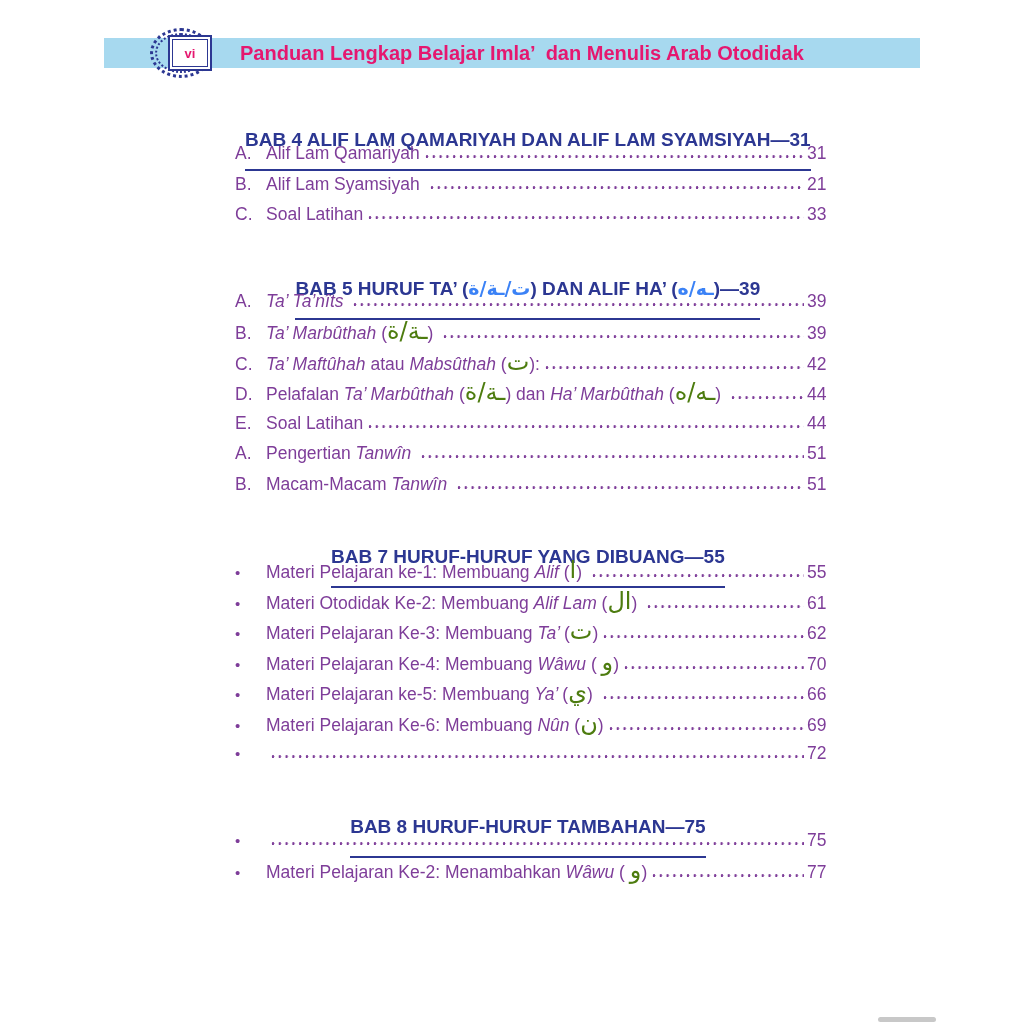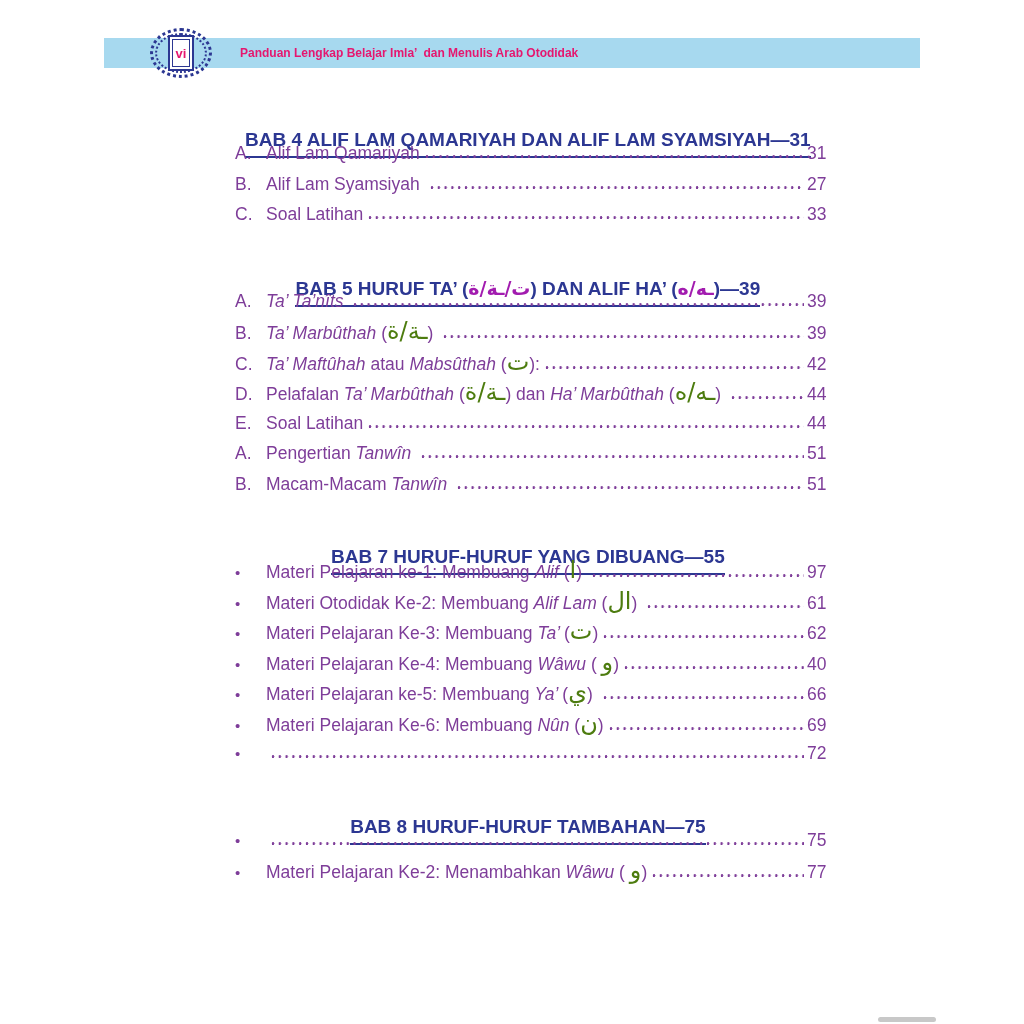--- a/index.html
+++ b/index.html
@@ -6,35 +6,35 @@
   html,body { width:1024px; height:1024px; background:#ffffff;
               font-family:"Liberation Sans", sans-serif; overflow:hidden; }
   .page { position:relative; width:1024px; height:1024px; background:#fff; }
 
   
   .header-bar { position:absolute; left:104px; top:38px; width:816px; height:30px;
                 background:#a7d9ef; }
   .badge { position:absolute; left:46px; top:-10px; width:62px; height:50px; }
   .lace1 { position:absolute; inset:0; border:3px dotted #2c3792; border-radius:50%; }
   .lace2 { position:absolute; inset:5px; border:2px dotted #2c3792; border-radius:50%; }
-  .badge-frame { position:absolute; left:18px; top:7px; width:26px; height:36px;
+  .badge-frame { position:absolute; left:18px; top:7px; width:44px; height:36px;
                  background:#fff; border:2px solid #2c3792;
                  box-shadow: inset 0 0 0 2px #fff, inset 0 0 0 3px #2c3792;
                  display:flex; align-items:center; justify-content:center; }
   .badge-num { color:#e5176f; font-weight:700; font-size:13px; }
   .header-title { position:absolute; left:136px; top:0; height:30px; line-height:30px;
-                  font-size:12px; font-weight:700; color:#e5176f; white-space:pre; }
+                  font-size:20px; font-weight:700; color:#e5176f; white-space:pre; }
 
   
   .toc { position:absolute; left:0; top:88px; width:1024px; }
   .bab-heading { text-align:center; font-size:19px; font-weight:700; color:#2c3792;
                  height:28px; line-height:28px; margin:16px 0 12px; white-space:pre; }
   .section:first-child .bab-heading { margin-top:10px; }
-  .heading-inner { border-bottom:2px solid #2c3792; padding-bottom:6px; }
-  .bab-heading .seg-ar { color:#a21caf; font-weight:700; font-size:19px; }
+  .heading-inner { border-bottom:2px solid #2c3792; padding-bottom:19px; }
+  .bab-heading .seg-ar { color:#3b82f6; font-weight:700; font-size:19px; }
 
   .entry { display:flex; align-items:baseline; margin-left:235px; width:598px;
            height:30.5px; line-height:30.5px; font-size:17.5px; color:#7e3d99; }
   .marker { width:31px; flex:none; }
   .marker.bullet { font-size:15px; }
   .label { white-space:pre; flex:none; }
   .seg-it { font-style:italic; }
   .seg-ar { font-family:"DejaVu Sans", sans-serif; font-style:normal;
             color:#4d7c0f; font-size:24px; }
   .dots { flex:1 1 auto; height:5px; margin:0 3px 0 5px;
@@ -71,21 +71,21 @@
     <span class="marker">A.</span>
     <span class="label"><span class="seg">Alif Lam Qamariyah</span></span>
     <span class="dots"></span>
     <span class="page-num">31</span>
   </div>
 
   <div class="entry">
     <span class="marker">B.</span>
     <span class="label"><span class="seg">Alif Lam Syamsiyah </span></span>
     <span class="dots"></span>
-    <span class="page-num">27</span>
+    <span class="page-num">21</span>
   </div>
 
   <div class="entry">
     <span class="marker">C.</span>
     <span class="label"><span class="seg">Soal Latihan</span></span>
     <span class="dots"></span>
     <span class="page-num">33</span>
   </div>
 </div>
   </div>
@@ -152,42 +152,42 @@
 
   <div class="section">
     <div class="bab-heading">
       <span class="heading-inner"><span class="seg">BAB 7 HURUF-HURUF YANG DIBUANG—55</span></span>
     </div>
     <div class="entries">
   <div class="entry">
     <span class="marker bullet">•</span>
     <span class="label"><span class="seg">Materi Pelajaran ke-1: Membuang </span><span class="seg seg-it">Alif </span><span class="seg">(</span><span class="seg seg-ar" dir="rtl">ا</span><span class="seg">) </span></span>
     <span class="dots"></span>
-    <span class="page-num">97</span>
+    <span class="page-num">55</span>
   </div>
 
   <div class="entry">
     <span class="marker bullet">•</span>
     <span class="label"><span class="seg">Materi Otodidak Ke-2: Membuang </span><span class="seg seg-it">Alif Lam </span><span class="seg">(</span><span class="seg seg-ar" dir="rtl">ال</span><span class="seg">) </span></span>
     <span class="dots"></span>
     <span class="page-num">61</span>
   </div>
 
   <div class="entry">
     <span class="marker bullet">•</span>
     <span class="label"><span class="seg">Materi Pelajaran Ke-3: Membuang </span><span class="seg seg-it">Ta’ </span><span class="seg">(</span><span class="seg seg-ar" dir="rtl">ت</span><span class="seg">)</span></span>
     <span class="dots"></span>
     <span class="page-num">62</span>
   </div>
 
   <div class="entry">
     <span class="marker bullet">•</span>
     <span class="label"><span class="seg">Materi Pelajaran Ke-4: Membuang </span><span class="seg seg-it">Wâwu </span><span class="seg">( </span><span class="seg seg-ar" dir="rtl">و</span><span class="seg">)</span></span>
     <span class="dots"></span>
-    <span class="page-num">40</span>
+    <span class="page-num">70</span>
   </div>
 
   <div class="entry">
     <span class="marker bullet">•</span>
     <span class="label"><span class="seg">Materi Pelajaran ke-5: Membuang </span><span class="seg seg-it">Ya’ </span><span class="seg">(</span><span class="seg seg-ar" dir="rtl">ي</span><span class="seg">) </span></span>
     <span class="dots"></span>
     <span class="page-num">66</span>
   </div>
 
   <div class="entry">

